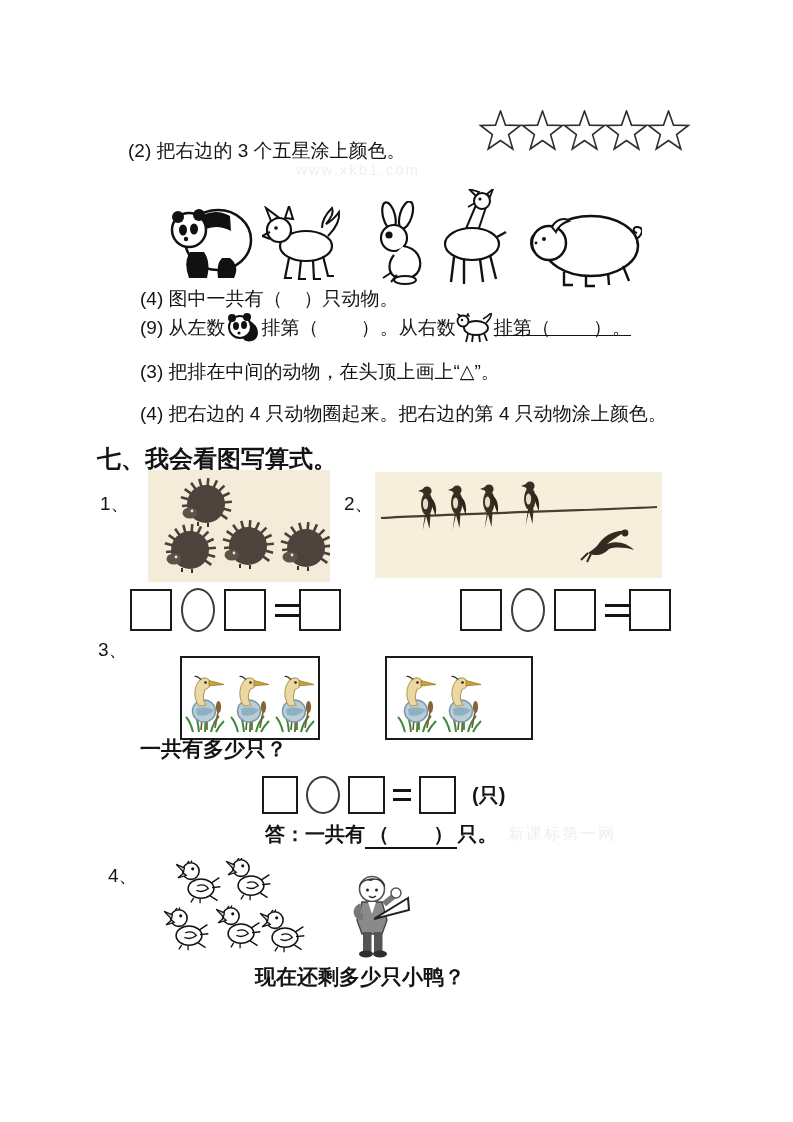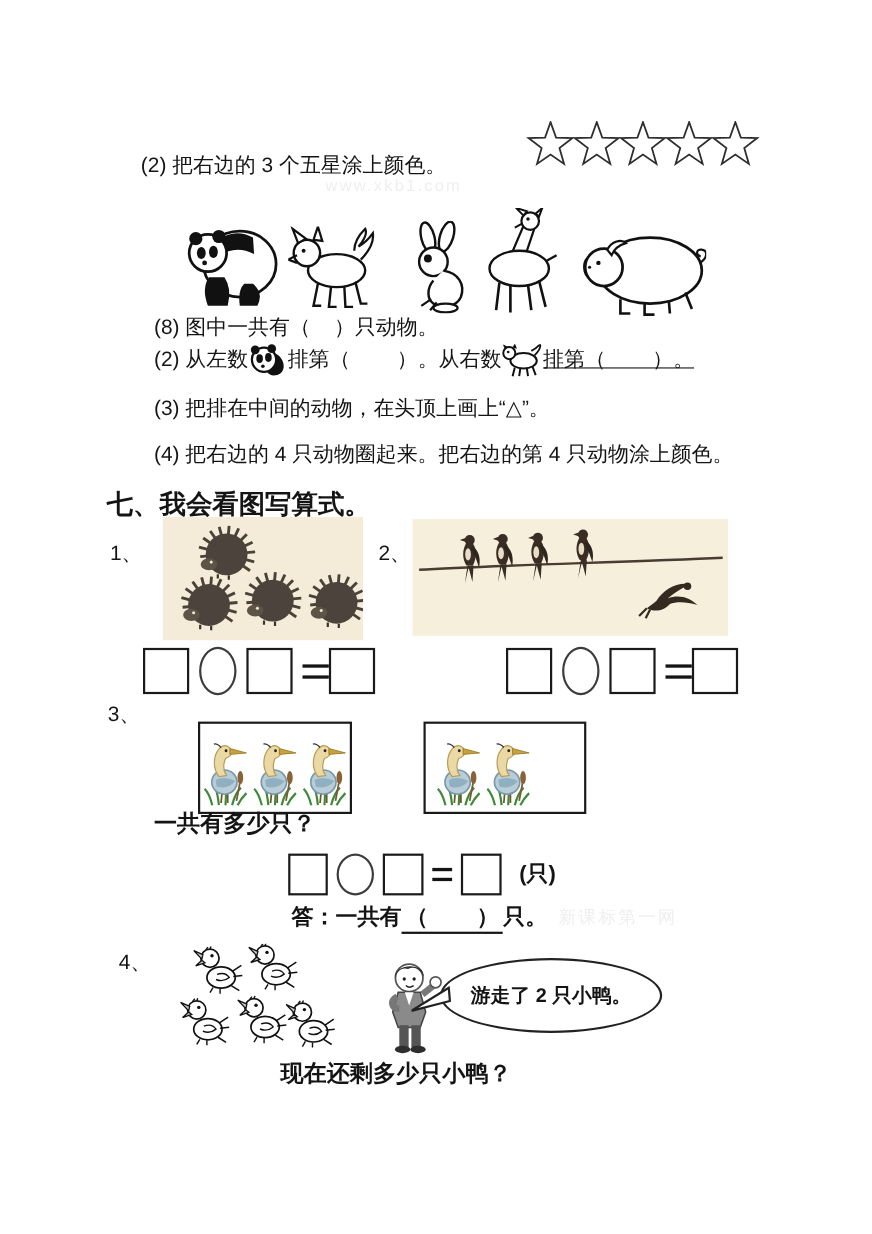--- a/index.html
+++ b/index.html
@@ -169,24 +169,24 @@
     <ellipse cx="63" cy="40" rx="47" ry="30" fill="#fff" stroke="#111" stroke-width="2.5"></ellipse>
     <circle cx="21" cy="37" r="17" fill="#fff" stroke="#111" stroke-width="2.5"></circle>
     <path d="M6,29 C2,32 2,42 7,46" fill="none" stroke="#111" stroke-width="2.2"></path>
     <circle cx="16" cy="33" r="2" fill="#111"></circle>
     <circle cx="8" cy="37" r="1.4" fill="#111"></circle>
     <path d="M24,21 C28,13 37,11 41,15 C34,17 30,21 28,26 Z" fill="#fff" stroke="#111" stroke-width="2"></path>
     <path d="M108,33 C115,29 116,22 110,21 C105,20 104,26 109,27" fill="none" stroke="#111" stroke-width="2"></path>
     <path d="M36,66 L36,79 L45,79 M58,69 L58,80 L67,80 M80,67 L81,79 M95,60 L101,75" fill="none" stroke="#111" stroke-width="2.4"></path>
   </svg>
 
-  <div class="txt" style="left:140px;top:287px;font-size:19px;">(8) 图中一共有（    ）只动物。</div>
+  <div class="txt" style="left:140px;top:287px;font-size:19px;">(4) 图中一共有（    ）只动物。</div>
 
   <div style="position:absolute;left:140px;top:312px;display:flex;align-items:center;">
-    <span class="txt" style="position:static;font-size:19px;">(2) 从左数</span>
+    <span class="txt" style="position:static;font-size:19px;">(9) 从左数</span>
     <svg width="36" height="31" viewBox="0 0 36 31">
       <path d="M20,8 C33,10 36,26 26,29 C19,31 14,26 17,19 Z" fill="#111"></path>
       <circle cx="14" cy="15" r="11" fill="#fff" stroke="#111" stroke-width="2"></circle>
       <circle cx="6" cy="6" r="4" fill="#111"></circle>
         <circle cx="21" cy="5" r="4" fill="#111"></circle>
       <ellipse cx="10" cy="14" rx="3" ry="4" fill="#111"></ellipse>
         <ellipse cx="18" cy="13" rx="3" ry="4" fill="#111"></ellipse>
       <circle cx="13" cy="21" r="1.6" fill="#111"></circle>
     </svg>
     <span class="txt" style="position:static;font-size:19px;">排第（        ）。从右数</span>
@@ -315,22 +315,19 @@
     <circle cx="48" cy="21" r="5" fill="#fff" stroke="#555" stroke-width="1.5"></circle>
     <path d="M14,30 L34,30 L39,48 L34,62 L14,62 L9,48 Z" fill="#8a8a8a" stroke="#444" stroke-width="1.4"></path>
     <polygon points="20,30 28,30 24,42" fill="#fff"></polygon>
     <path d="M13,34 C6,38 8,45 15,45" fill="none" stroke="#777" stroke-width="6"></path>
     <rect x="15" y="60" width="8.5" height="20" fill="#555"></rect>
     <rect x="26" y="60" width="8.5" height="20" fill="#555"></rect>
     <ellipse cx="18" cy="82" rx="7" ry="3.4" fill="#2e2e2e"></ellipse>
     <ellipse cx="32" cy="82" rx="7" ry="3.4" fill="#2e2e2e"></ellipse>
   </svg>
 
-  <div class="bubble" style="left:400px;top:871px;width:198px;height:64px;">
-    <span class="txt b" style="position:static;font-size:18px;">游走了 2 只小鸭。</span>
-  </div>
   <svg class="imgbox" style="left:374px;top:896px;" width="36" height="28" viewBox="0 0 36 28">
     <polygon points="34,2 0,23 35,14" fill="#fff" stroke="#222" stroke-width="2"></polygon>
   </svg>
 
   <div class="txt b" style="left:255px;top:964px;font-size:21px;">现在还剩多少只小鸭？</div>
 
 </div>
 
 </body></html>

